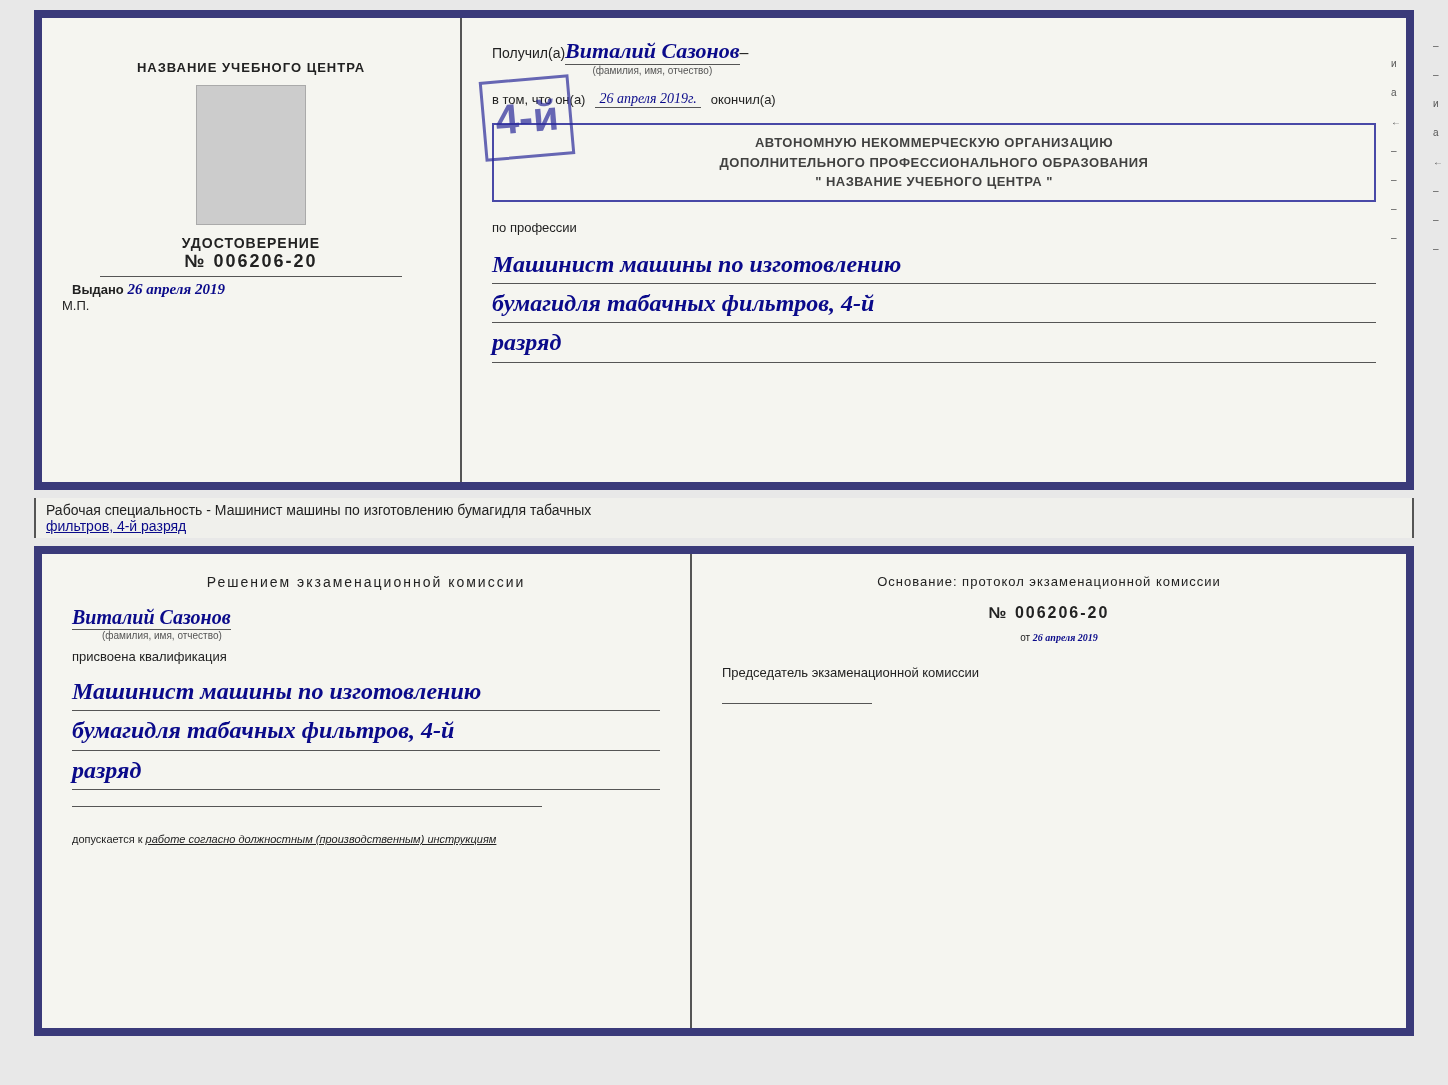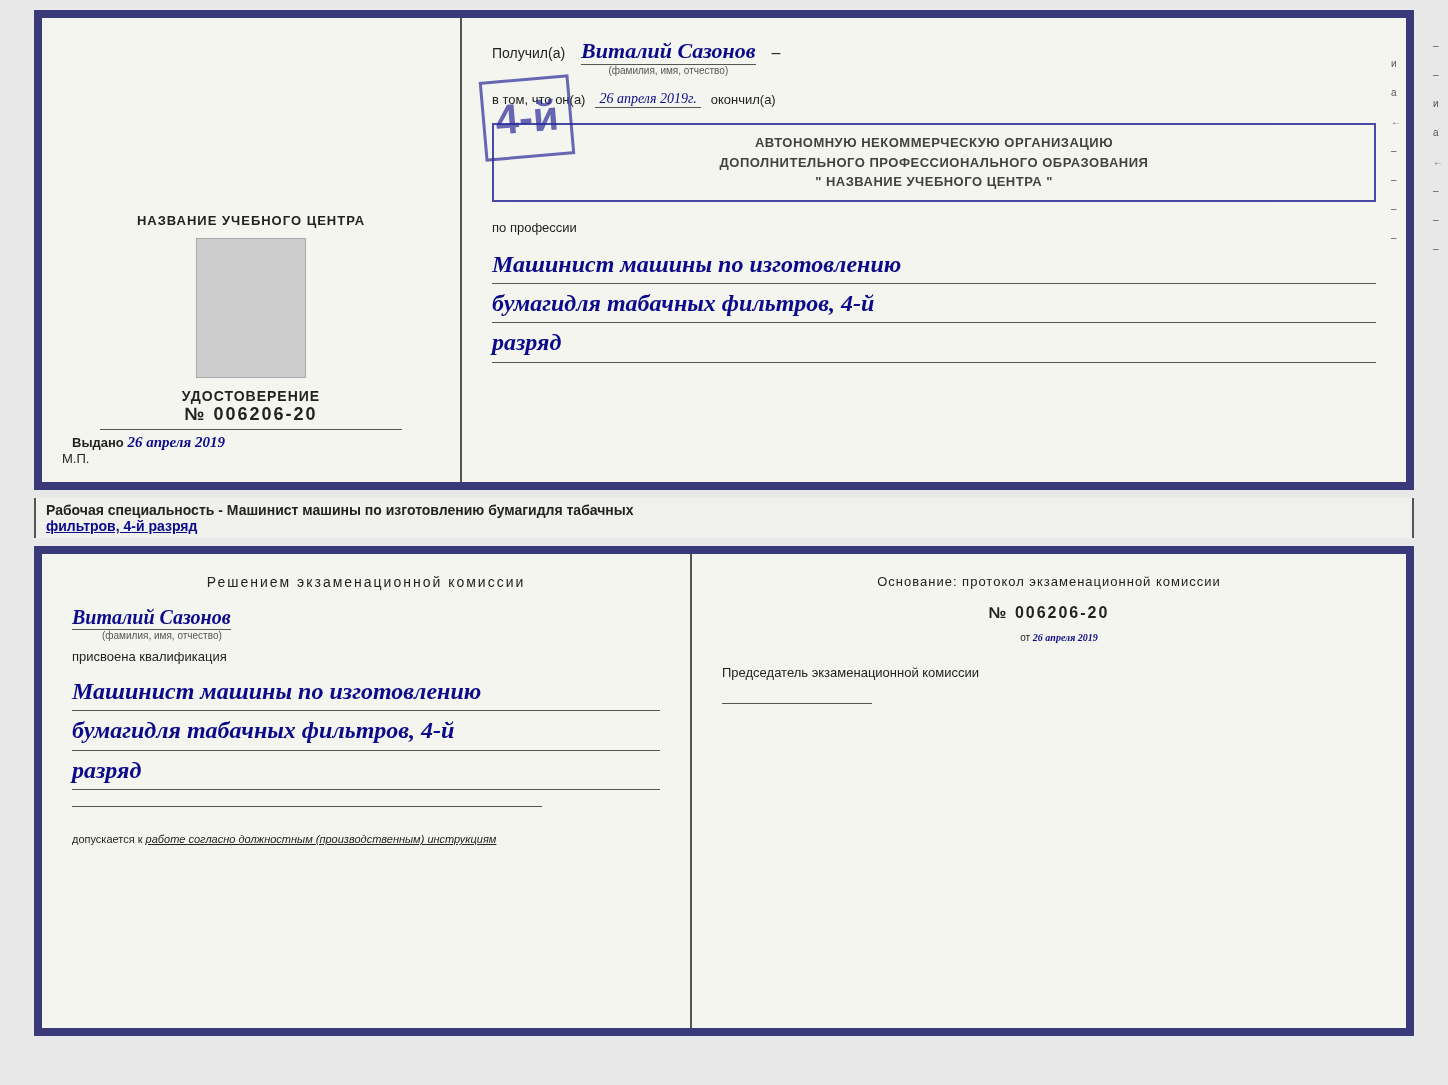--- a/index.html
+++ b/index.html
@@ -25,22 +25,22 @@
       display: flex;
       position: relative;
     }
 
     .cert-left {
       width: 420px;
       border-right: 2px solid #555;
       display: flex;
       flex-direction: column;
       align-items: center;
-      justify-content: flex-end;
-      padding: 16px 20px;
+      justify-content: flex-start;
+      padding: 42px 20px;
       position: relative;
     }
 
     .cert-left-title {
       font-size: 13px;
       letter-spacing: 1px;
       text-align: center;
       color: #222;
       font-weight: bold;
       text-transform: uppercase;
@@ -95,21 +95,21 @@
       padding: 20px 30px;
       display: flex;
       flex-direction: column;
       gap: 10px;
       position: relative;
     }
 
     .cert-right-row1 {
       display: flex;
       align-items: baseline;
-      gap: 16px;
+      gap: 0;
       font-size: 14px;
       color: #222;
     }
 
     .handwritten-name {
       font-family: 'Georgia', cursive;
       font-size: 22px;
       color: #0a0a8a;
       font-style: italic;
       font-weight: bold;
@@ -202,21 +202,20 @@
 
     
     .middle-text {
       width: 1380px;
       background: #f0f0ec;
       padding: 4px 10px;
       font-size: 14px;
       color: #222;
       border-left: 2px solid #555;
       border-right: 2px solid #555;
-      font-weight: bold;
     }
 
     .middle-text .underlined {
       text-decoration: underline;
       color: #0a0a8a;
     }
 
     
     .certificate-bottom {
       width: 1380px;

